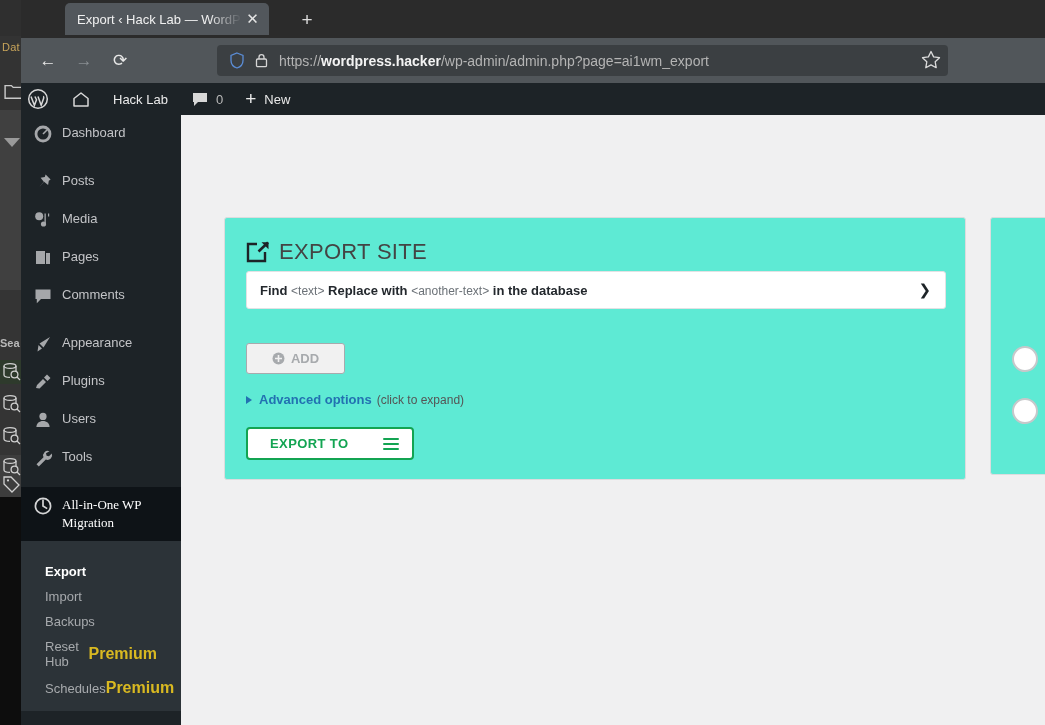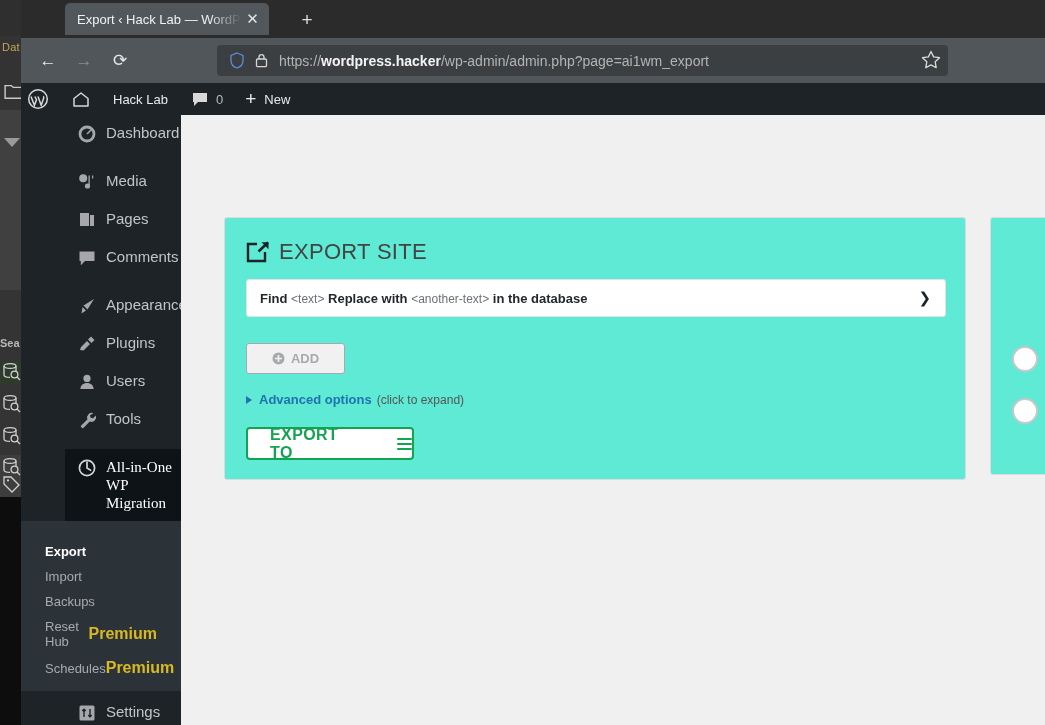--- a/index.html
+++ b/index.html
@@ -65,21 +65,21 @@
   .ab-wplogo { width: 22px; height: 22px; margin-left: 6px; }
   .ab-home { width: 18px; height: 18px; margin-left: 23px; }
   .ab-sitename { margin-left: 23px; }
   .ab-comment { width: 16px; height: 16px; margin-left: 24px; }
   .ab-count { margin-left: 8px; color: #b9b9b9; }
   .ab-plus { margin-left: 22px; font-size: 19px; color: #eaeaea; }
   .ab-new { margin-left: 8px; }
 
   .sidebar { position: absolute; left: 0; top: 32px; width: 160px; height: 610px; background: #1d2327; }
   .menu-item { position: relative; display: flex; align-items: flex-start;
-    padding: 9px 0 9px 12px; color: #c3c4c7; font-size: 15px; margin-left: 44px; }
+    padding: 9px 0 9px 12px; color: #c3c4c7; font-size: 13px; }
   .menu-item .mi-icon { width: 20px; height: 20px; flex: none; margin-right: 9px; opacity: .82; }
   .menu-item .mi-label { line-height: 18px; }
   .menu-gap { height: 10px; }
   .menu-item.current { background: #0e1317; color: #fff; }
   .menu-item.current .mi-label { color: #fff; font-family: Liberation Serif, serif; }
   .menu-arrow { position: absolute; right: -8px; top: 50%; margin-top: -8px; width: 0; height: 0;
     border-top: 8px solid transparent; border-bottom: 8px solid transparent; border-right: 8px solid #f0f0f1; }
   .submenu { background: #2c3338; padding: 18px 0 9px 0; }
   .sub-item { display: flex; justify-content: space-between; align-items: center;
     padding: 5px 12px 5px 24px; font-size: 13px; color: #a7aaad; }
@@ -90,21 +90,21 @@
   .content { position: absolute; left: 160px; top: 32px; width: 864px; height: 610px;
     background: #f0f0f1; }
   .card { position: absolute; background: #5eead4; border: 1px solid #dcdcde; border-radius: 3px; }
   .card-export { left: 43px; top: 102px; width: 742px; height: 263px; }
   .card-right { left: 809px; top: 102px; width: 250px; height: 258px; }
 
   .card-title { display: flex; align-items: center; padding: 21px 0 0 21px; }
   .ct-icon { width: 24px; height: 22px; margin-right: 9px; }
   .ct-text { font-size: 22px; color: #444; letter-spacing: .3px; }
 
-  .find-row { position: absolute; left: 21px; top: 61px; width: 700px; height: 38px;
+  .find-row { position: absolute; left: 21px; top: 53px; width: 700px; height: 38px;
     background: #fff; border: 1px solid #e2e2e4; border-radius: 3px;
     display: flex; align-items: center; justify-content: space-between; padding: 0 14px 0 13px; }
   .find-text { font-size: 13px; color: #23282d; }
   .find-text b { font-weight: bold; }
   .find-text span.ph { color: #6b7177; font-size: 12px; }
   .chev { font-size: 15px; color: #1d2327; }
 
   .add-btn { position: absolute; left: 21px; top: 125px; width: 99px; height: 31px;
     background: #f1f1f1; border: 1px solid #a7aaad; border-radius: 3px;
     display: flex; align-items: center; justify-content: center;
@@ -113,21 +113,21 @@
 
   .adv { position: absolute; left: 21px; top: 174px; display: flex; align-items: center; font-size: 13px; }
   .adv-tri { width: 0; height: 0; border-top: 4px solid transparent; border-bottom: 4px solid transparent;
     border-left: 6px solid #2271b1; margin-right: 7px; }
   .adv-link { color: #2271b1; font-weight: bold; }
   .adv-note { color: #555; margin-left: 5px; font-size: 12px; }
 
   .export-btn { position: absolute; left: 21px; top: 209px; width: 168px; height: 33px;
     background: #fff; border: 2px solid #13a452; border-radius: 4px;
     display: flex; align-items: center; }
-  .eb-label { font-size: 16px; font-weight: bold; color: #13a452; letter-spacing: .4px; margin-left: 22px; }
+  .eb-label { font-size: 13px; font-weight: bold; color: #13a452; letter-spacing: .4px; margin-left: 22px; }
   .eb-burger { margin-left: 35px; width: 16px; }
   .eb-burger i { display: block; height: 2px; background: #13a452; margin: 3px 0; border-radius: 1px; }
 
   .radio-row { position: absolute; display: flex; align-items: center; }
   .radio-circle { width: 26px; height: 26px; border: 2px solid #c6c8ca; border-radius: 50%;
     background: #fff; flex: none; }
 </style>
 </head>
 <body>
 
@@ -237,20 +237,26 @@
           <svg class="mi-icon" viewBox="0 0 20 20">
             <circle cx="10" cy="10" r="8.4" fill="#c3c4c7"></circle>
               <circle cx="10" cy="10" r="5.6" fill="#1d2327"></circle>
             <path d="M10 10l4-4" stroke="#c3c4c7" stroke-width="1.6"></path>
           </svg>
           <span class="mi-label">Dashboard</span>
         </div>
 
         <div class="menu-gap"></div>
 
+        <div class="menu-item">
+          <svg class="mi-icon" viewBox="0 0 20 20">
+            <path d="M12.6 2.4l5 5-1.8 1.3-.7 4.2-4-3.2-5.3 5.8 5-5.8-3.2-4 4.2-.7z" fill="#c3c4c7"></path>
+          </svg>
+          <span class="mi-label">Posts</span>
+        </div>
 
         <div class="menu-item">
           <svg class="mi-icon" viewBox="0 0 20 20">
             <circle cx="6.2" cy="6.2" r="4" fill="#c3c4c7"></circle>
             <path d="M11.5 3.5h1.3v10h-1.3z" fill="#c3c4c7"></path>
             <circle cx="10.5" cy="14" r="2.6" fill="#c3c4c7"></circle>
             <path d="M15 3.5h1.2v3H15z" fill="#c3c4c7"></path>
           </svg>
           <span class="mi-label">Media</span>
         </div>

